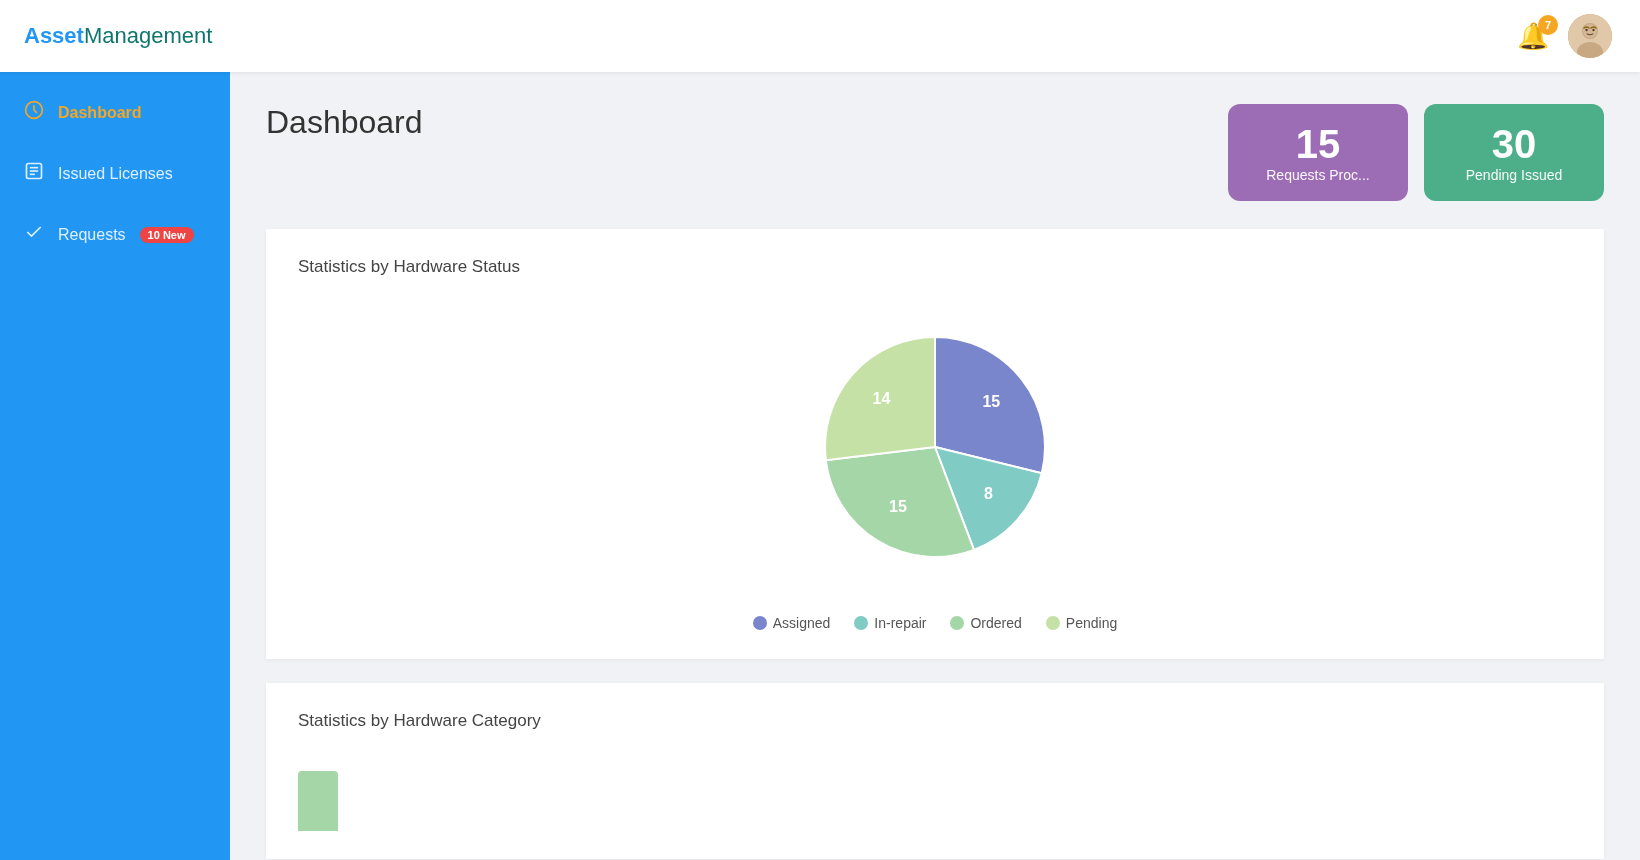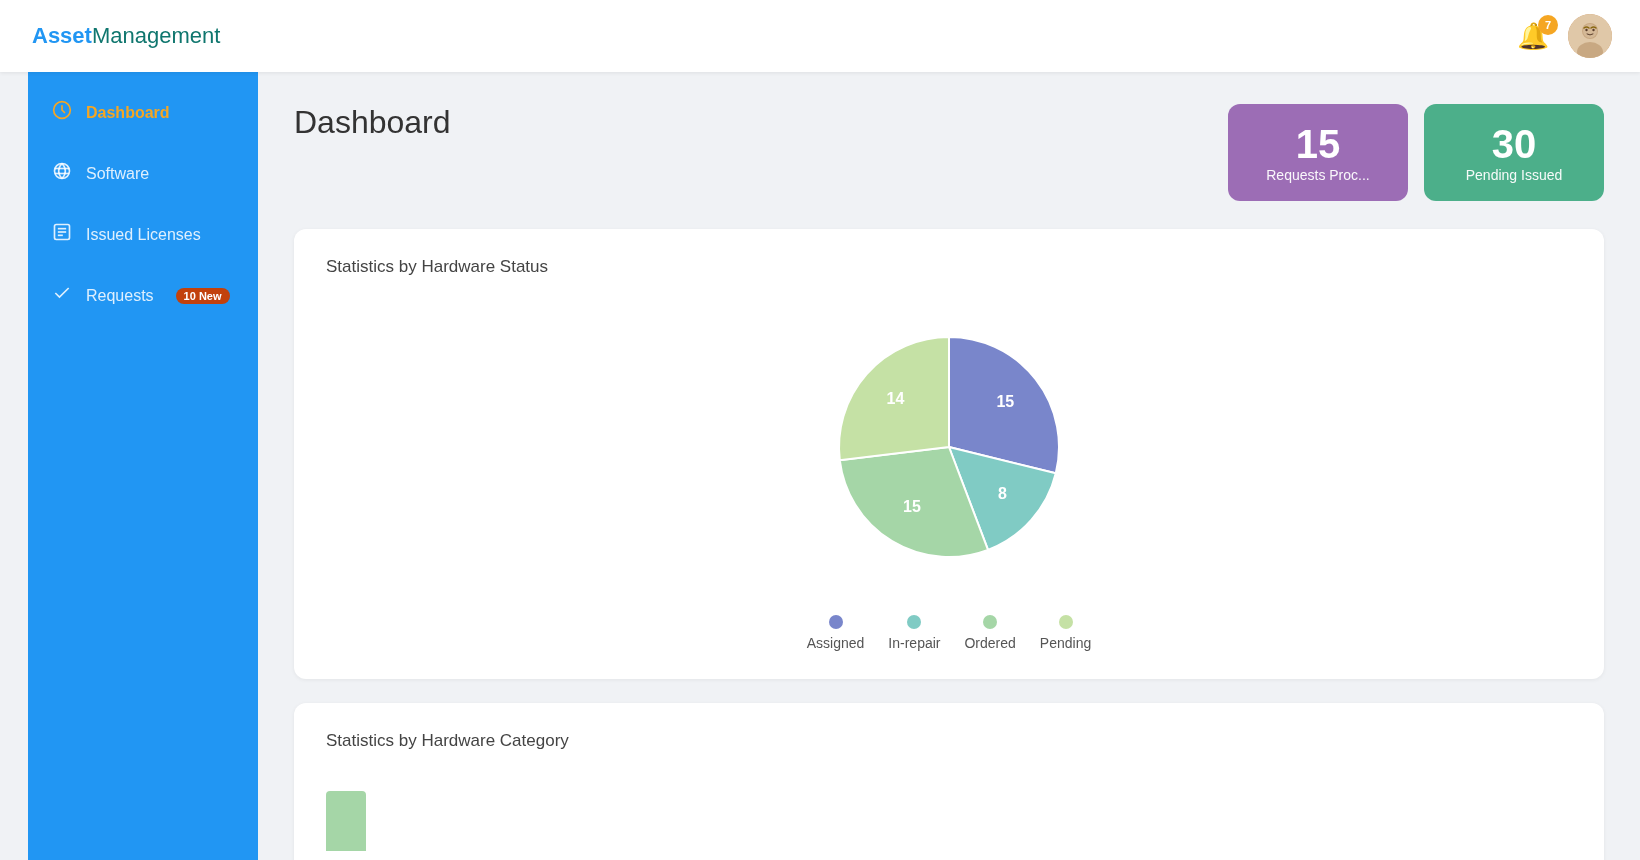--- a/index.html
+++ b/index.html
@@ -15,21 +15,20 @@
       padding: 0 28px 0 0;
       box-shadow: 0 1px 4px rgba(0,0,0,0.08);
       position: relative;
       z-index: 10;
     }
     .logo-area {
       width: 230px;
       display: flex;
       align-items: center;
       padding-left: 24px;
-      margin-left: 8px;
     }
     .logo-asset {
       font-size: 22px;
       font-weight: 700;
       color: #2196f3;
     }
     .logo-management {
       font-size: 22px;
       font-weight: 400;
       color: #0f766e;
@@ -73,21 +72,20 @@
       overflow: hidden;
       cursor: pointer;
     }
     .avatar svg { width: 44px; height: 44px; }
 
     
     .layout {
       display: flex;
       flex: 1;
       overflow: hidden;
-      padding-left: 28px;
     }
 
     
     .sidebar {
       width: 230px;
       background: #2196f3;
       display: flex;
       flex-direction: column;
       padding-top: 10px;
       flex-shrink: 0;
@@ -103,27 +101,27 @@
       font-weight: 500;
       transition: background 0.15s;
       position: relative;
     }
     .sidebar-item.active {
       color: #f5a623;
     }
     .sidebar-item.active .sidebar-icon { color: #f5a623; }
     .sidebar-icon { font-size: 20px; flex-shrink: 0; }
     .badge-new {
-      background: #c2410c;
+      background: #ef4444;
       color: #fff;
       font-size: 11px;
       font-weight: 700;
       padding: 2px 8px;
       border-radius: 10px;
-      margin-left: 8px;
+      margin-left: 0;
     }
 
     
     .main-content {
       flex: 1;
       background: #f0f2f5;
       overflow-y: auto;
       padding: 32px 36px;
     }
     .page-header {
@@ -157,21 +155,21 @@
     }
     .stat-card-label {
       font-size: 14px;
       margin-top: 1px;
       opacity: 0.95;
     }
 
     
     .chart-section {
       background: #fff;
-      border-radius: 12px;
+      border-radius: 0;
       padding: 28px 32px;
       margin-bottom: 24px;
       box-shadow: 0 1px 4px rgba(0,0,0,0.06);
     }
     .chart-title {
       font-size: 17px;
       font-weight: 500;
       color: #444;
       margin-bottom: 20px;
     }
@@ -188,21 +186,20 @@
       display: flex;
       gap: 24px;
       margin-top: 18px;
       font-size: 14px;
       color: #555;
     }
     .legend-item {
       display: flex;
       align-items: center;
       gap: 6px;
-      flex-direction: column;
     }
     .legend-dot {
       width: 14px;
       height: 14px;
       border-radius: 50%;
       flex-shrink: 0;
     }
 
     
     .bar-chart-area {
@@ -261,32 +258,20 @@
       <span class="sidebar-icon">
         <svg width="20" height="20" viewBox="0 0 24 24" fill="currentColor">
             <circle cx="12" cy="12" r="10" fill="none" stroke="#f5a623" stroke-width="2"></circle>
             <path d="M12 7v5l3 3" stroke="#f5a623" stroke-width="2" fill="none" stroke-linecap="round"></path>
           </svg>
       </span>
       <span style="color:#f5a623;font-weight:600;">Dashboard</span>
     </div>
 
 
-    <div class="sidebar-item">
-      <span class="sidebar-icon">
-        <svg width="20" height="20" viewBox="0 0 24 24" fill="none" stroke="rgba(255,255,255,0.85)" stroke-width="2">
-            <circle cx="12" cy="12" r="9"></circle>
-            <line x1="3.5" y1="9" x2="20.5" y2="9"></line>
-            <line x1="3.5" y1="15" x2="20.5" y2="15"></line>
-            <path d="M12 3 Q16 7 16 12 Q16 17 12 21"></path>
-            <path d="M12 3 Q8 7 8 12 Q8 17 12 21"></path>
-          </svg>
-      </span>
-      <span>Software</span>
-    </div>
 
     <div class="sidebar-item">
       <span class="sidebar-icon">
         <svg width="20" height="20" viewBox="0 0 24 24" fill="none" stroke="rgba(255,255,255,0.85)" stroke-width="2">
             <rect x="3" y="3" width="18" height="18" rx="2"></rect>
             <line x1="7" y1="8" x2="17" y2="8"></line>
             <line x1="7" y1="12" x2="17" y2="12"></line>
             <line x1="7" y1="16" x2="13" y2="16"></line>
           </svg>
       </span>

